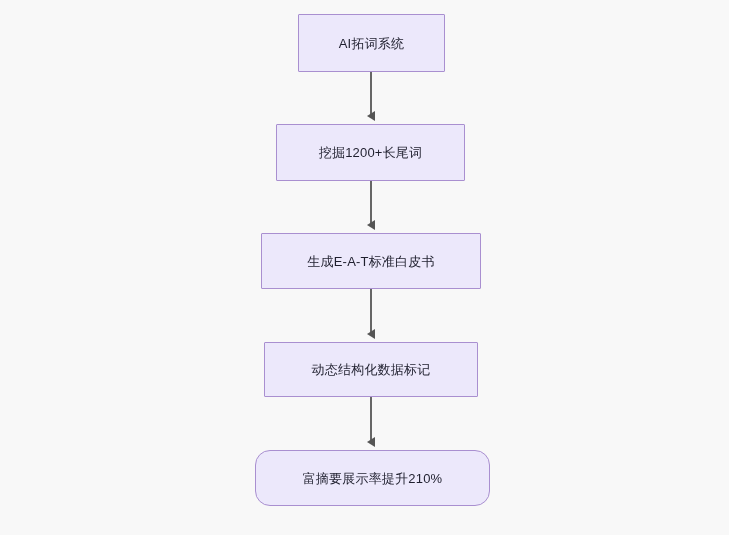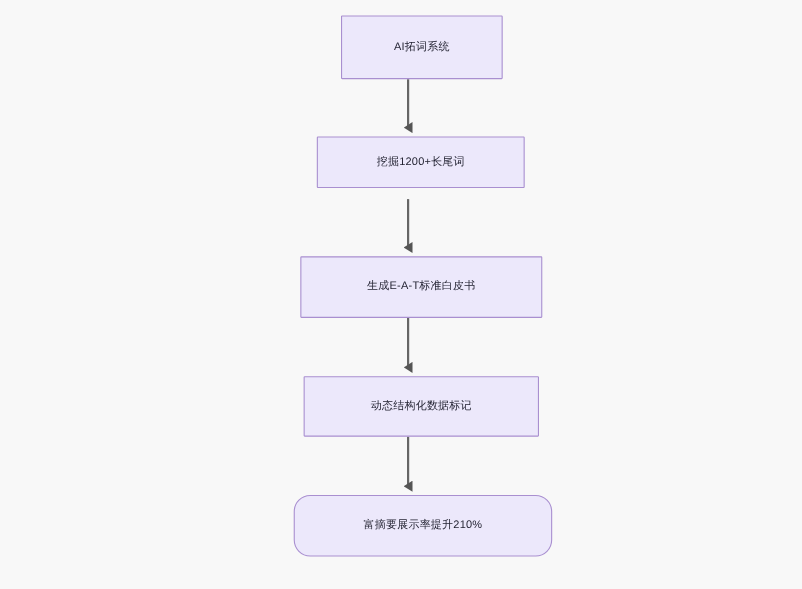--- a/index.html
+++ b/index.html
@@ -21,25 +21,24 @@
   .node-box {
     position: absolute;
     box-sizing: border-box;
     background: #ece8fb;
     border: 1.6px solid #a98fd0;
     border-radius: 1px;
     display: flex;
     align-items: center;
     justify-content: center;
     color: #1f1f2e;
-    font-size: 10px;
+    font-size: 13px;
     line-height: 1;
     letter-spacing: 0.2px;
     white-space: nowrap;
-    margin-left: 12px;
   }
   .node-label {
     display: block;
     text-align: center;
   }
   .connector {
     position: absolute;
     left: 0;
     top: 0;
     width: 729px;
@@ -63,21 +62,21 @@
         <line x1="371" y1="181" x2="371" y2="225" stroke="#666666" stroke-width="2" marker-end="url(#arrowhead)"></line>
         <line x1="371" y1="289" x2="371" y2="334" stroke="#666666" stroke-width="2" marker-end="url(#arrowhead)"></line>
         <line x1="371" y1="397" x2="371" y2="442" stroke="#666666" stroke-width="2" marker-end="url(#arrowhead)"></line>
       </g>
   </svg>
 
   <div class="node-box" style="left: 298px; top: 14px; width: 147px; height: 58px; background: rgb(236, 232, 251); border-color: rgb(169, 143, 208); color: rgb(31, 31, 46);">
     <span class="node-label">AI拓词系统</span>
   </div>
 
-  <div class="node-box" style="left: 276px; top: 124px; width: 189px; height: 47px; background: rgb(236, 232, 251); border-color: rgb(169, 143, 208); color: rgb(31, 31, 46);">
+  <div class="node-box" style="left: 276px; top: 124px; width: 189px; height: 57px; background: rgb(236, 232, 251); border-color: rgb(169, 143, 208); color: rgb(31, 31, 46);">
     <span class="node-label">挖掘1200+长尾词</span>
   </div>
 
   <div class="node-box" style="left: 261px; top: 233px; width: 220px; height: 56px; background: rgb(236, 232, 251); border-color: rgb(169, 143, 208); color: rgb(31, 31, 46);">
     <span class="node-label">生成E-A-T标准白皮书</span>
   </div>
 
   <div class="node-box" style="left: 264px; top: 342px; width: 214px; height: 55px; background: rgb(236, 232, 251); border-color: rgb(169, 143, 208); color: rgb(31, 31, 46);">
     <span class="node-label">动态结构化数据标记</span>
   </div>

